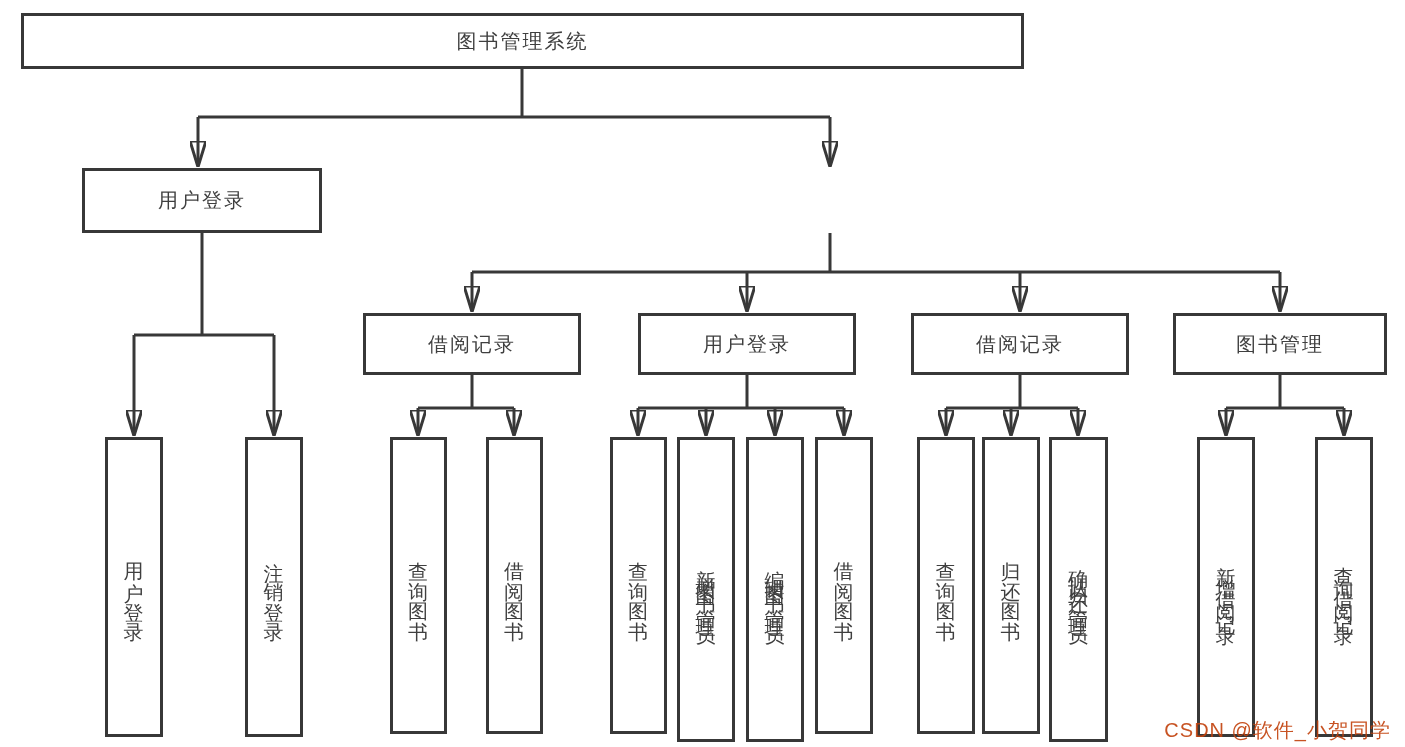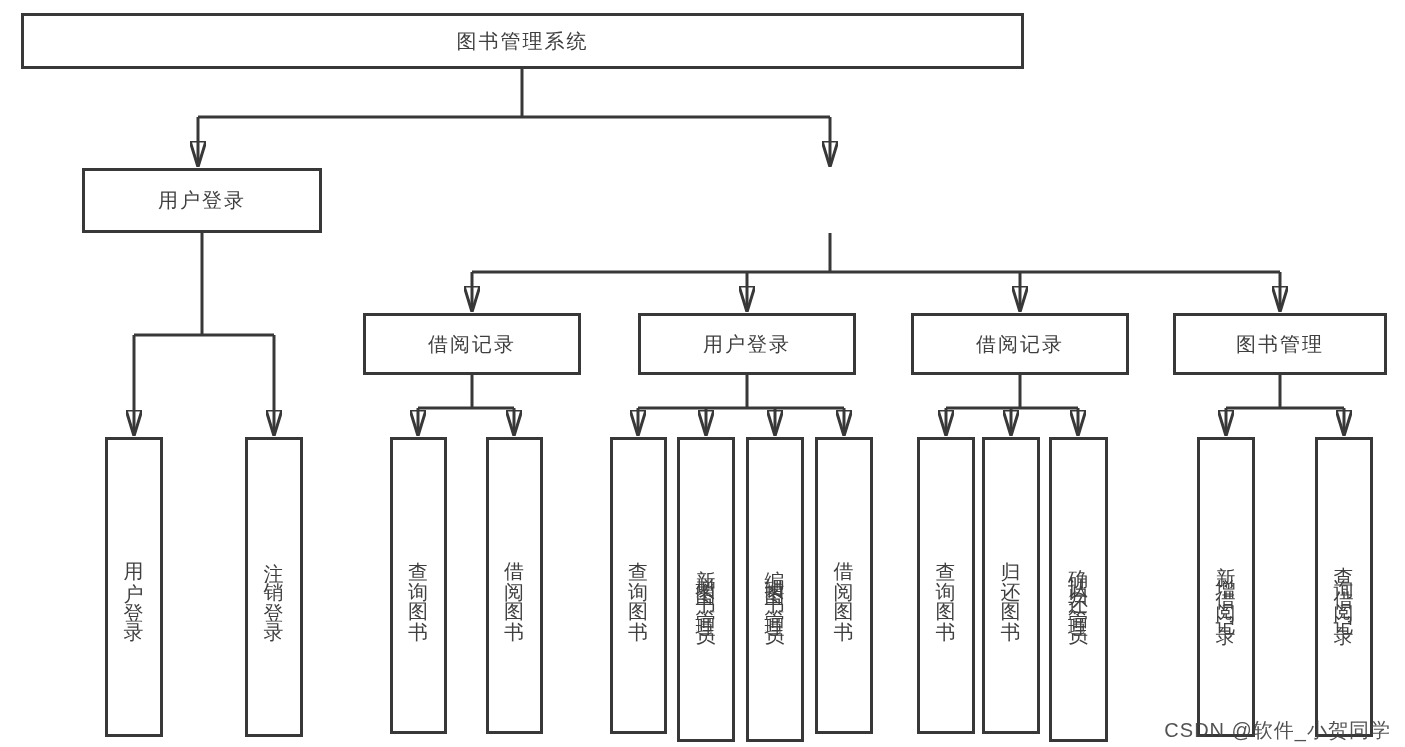--- a/index.html
+++ b/index.html
@@ -19,21 +19,21 @@
     border:3px solid #383838;display:flex;align-items:center;justify-content:center;
     color:#3f3f3f;font-size:20px;
   }
   .leaf span{
     writing-mode:vertical-lr;text-orientation:mixed;line-height:1;white-space:nowrap;
   }
   .ls4 span{letter-spacing:20px;}
   .ls6 span{letter-spacing:12px;}
   .ls9 span{letter-spacing:8px;}
   .watermark{
-    position:absolute;top:717px;right:14px;font-size:20px;color:#404040;
+    position:absolute;top:717px;right:14px;font-size:20px;color:#c2410c;
     letter-spacing:1px;z-index:5;opacity:0.9;white-space:nowrap;
   }
 </style>
 </head>
 <body>
 
 <div id="stage">
 
   <svg class="wires" width="1405" height="747" viewBox="0 0 1405 747">
     <defs>

